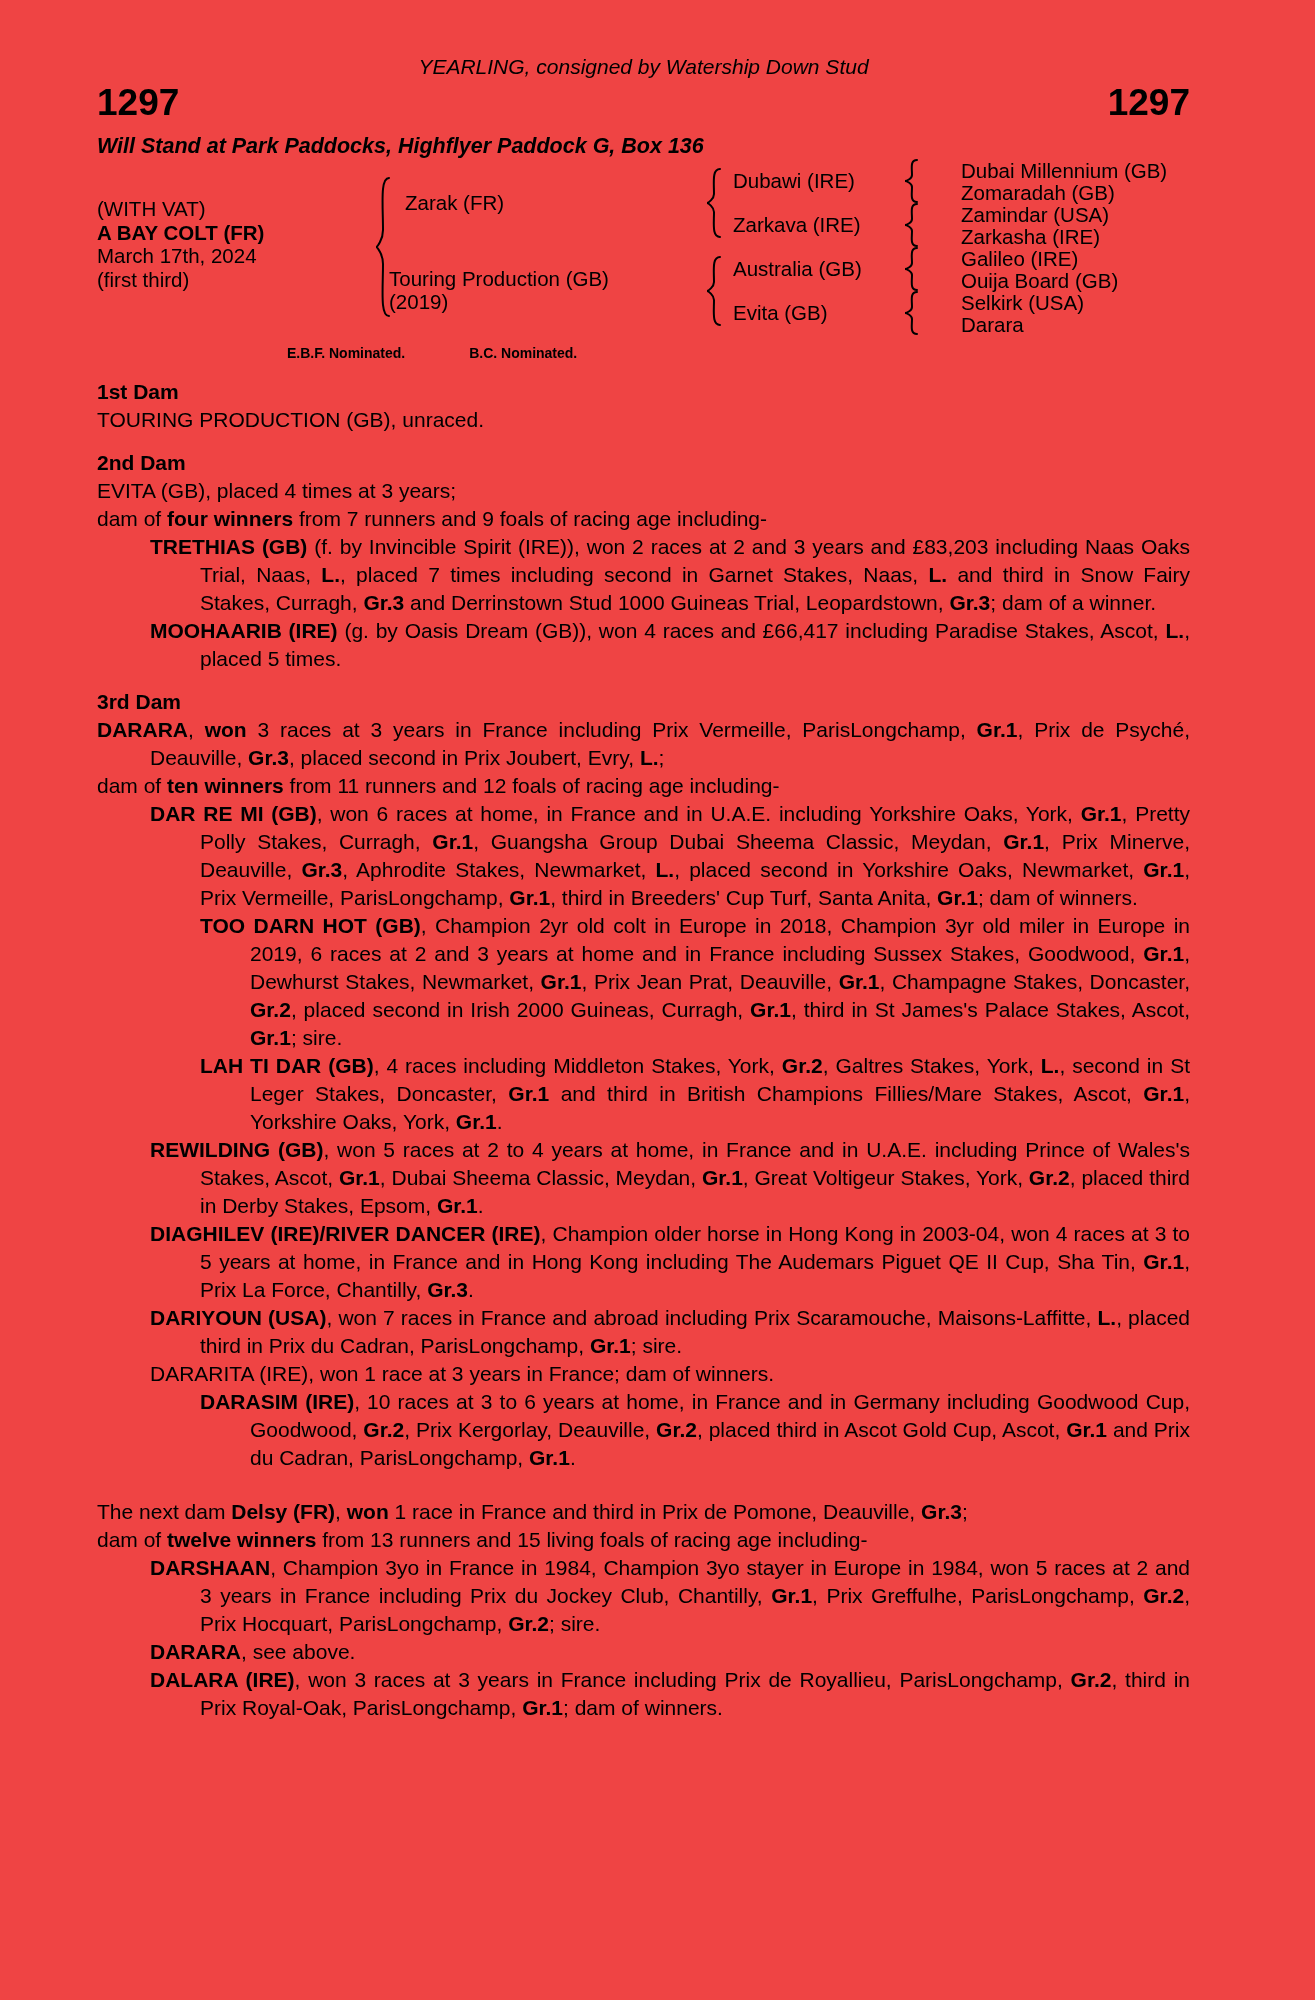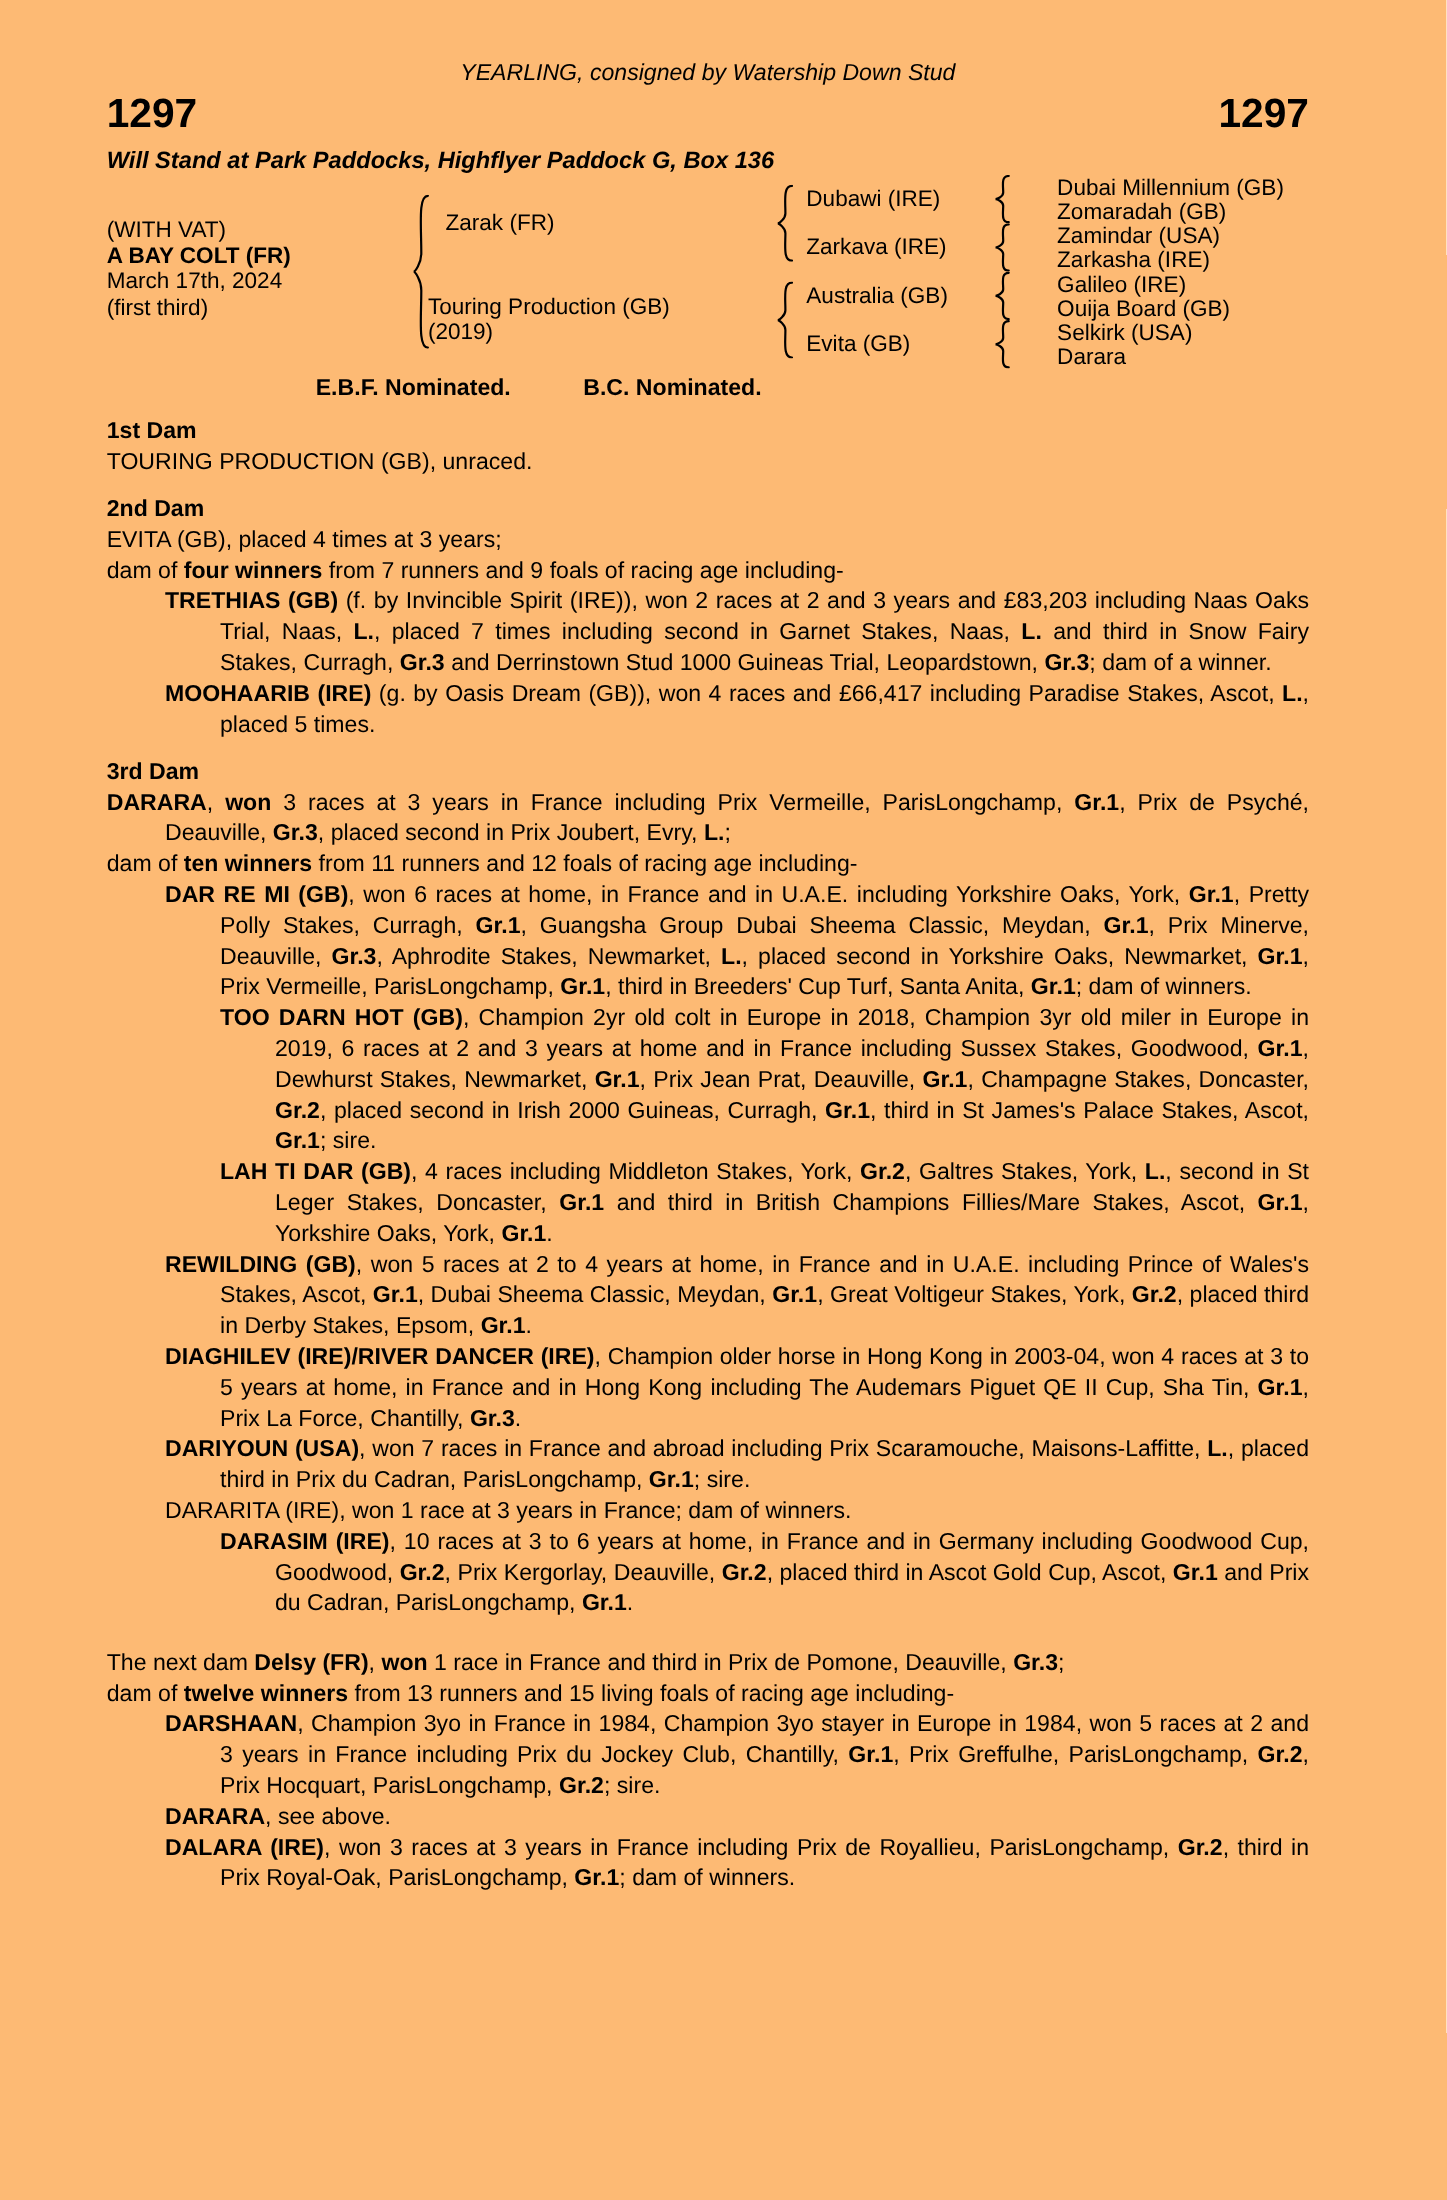--- a/index.html
+++ b/index.html
@@ -1,20 +1,20 @@
 <!DOCTYPE html>
 <html><head>
 <meta charset="utf-8">
 <style>
   * { margin:0; padding:0; box-sizing:border-box; }
   html,body { background:#ffffff; }
   body { font-family:"Liberation Sans", sans-serif; color:#000; }
   .page {
     position:relative; width:1315px; height:2000px; margin:0 auto;
-    background:#fdba74; overflow:hidden;
+    background:#ef4444; overflow:hidden;
     padding:55px 125px 0 97px;
   }
   .consign-title { text-align:center; font-style:italic; font-size:21px; line-height:24px; }
   .lot-row { display:flex; justify-content:space-between; align-items:center;
              font-weight:bold; font-size:37px; line-height:36px; margin-top:6px; }
   .stand-line { font-weight:bold; font-size:21.5px; line-height:26px; margin-top:12px;font-style:italic; }
 
   
   .ped { position:relative; height:176px; margin-top:1px; font-size:20.5px; }
   .ped .abs { position:absolute; white-space:nowrap; line-height:21px; }
@@ -31,21 +31,21 @@
   .g3 { left:864px; }
   .brace svg { display:block; }
   .brace-1  { left:277px; top:17px; }
   .brace-2a { left:608px; top:8px; }
   .brace-2b { left:608px; top:96px; }
   .brace-3a { left:806px; top:-1px; }
   .brace-3b { left:806px; top:43px; }
   .brace-3c { left:806px; top:87px; }
   .brace-3d { left:806px; top:131px; }
 
-  .noms { font-weight:bold; font-size:21px; line-height:26px; margin-top:4px; }
+  .noms { font-weight:bold; font-size:14px; line-height:26px; margin-top:4px; }
   .noms .ebf { display:inline-block; margin-left:190px; }
   .noms .bc  { display:inline-block; margin-left:60px; }
 
   
   .sections { margin-top:12px; }
   .section + .section { margin-top:15px; }
   .section.no-heading { margin-top:26px; }
   .sec-heading { font-weight:bold; font-size:21px; line-height:28px; }
   .para { font-size:21px; line-height:28px; text-align:justify; }
   .para.base { }

